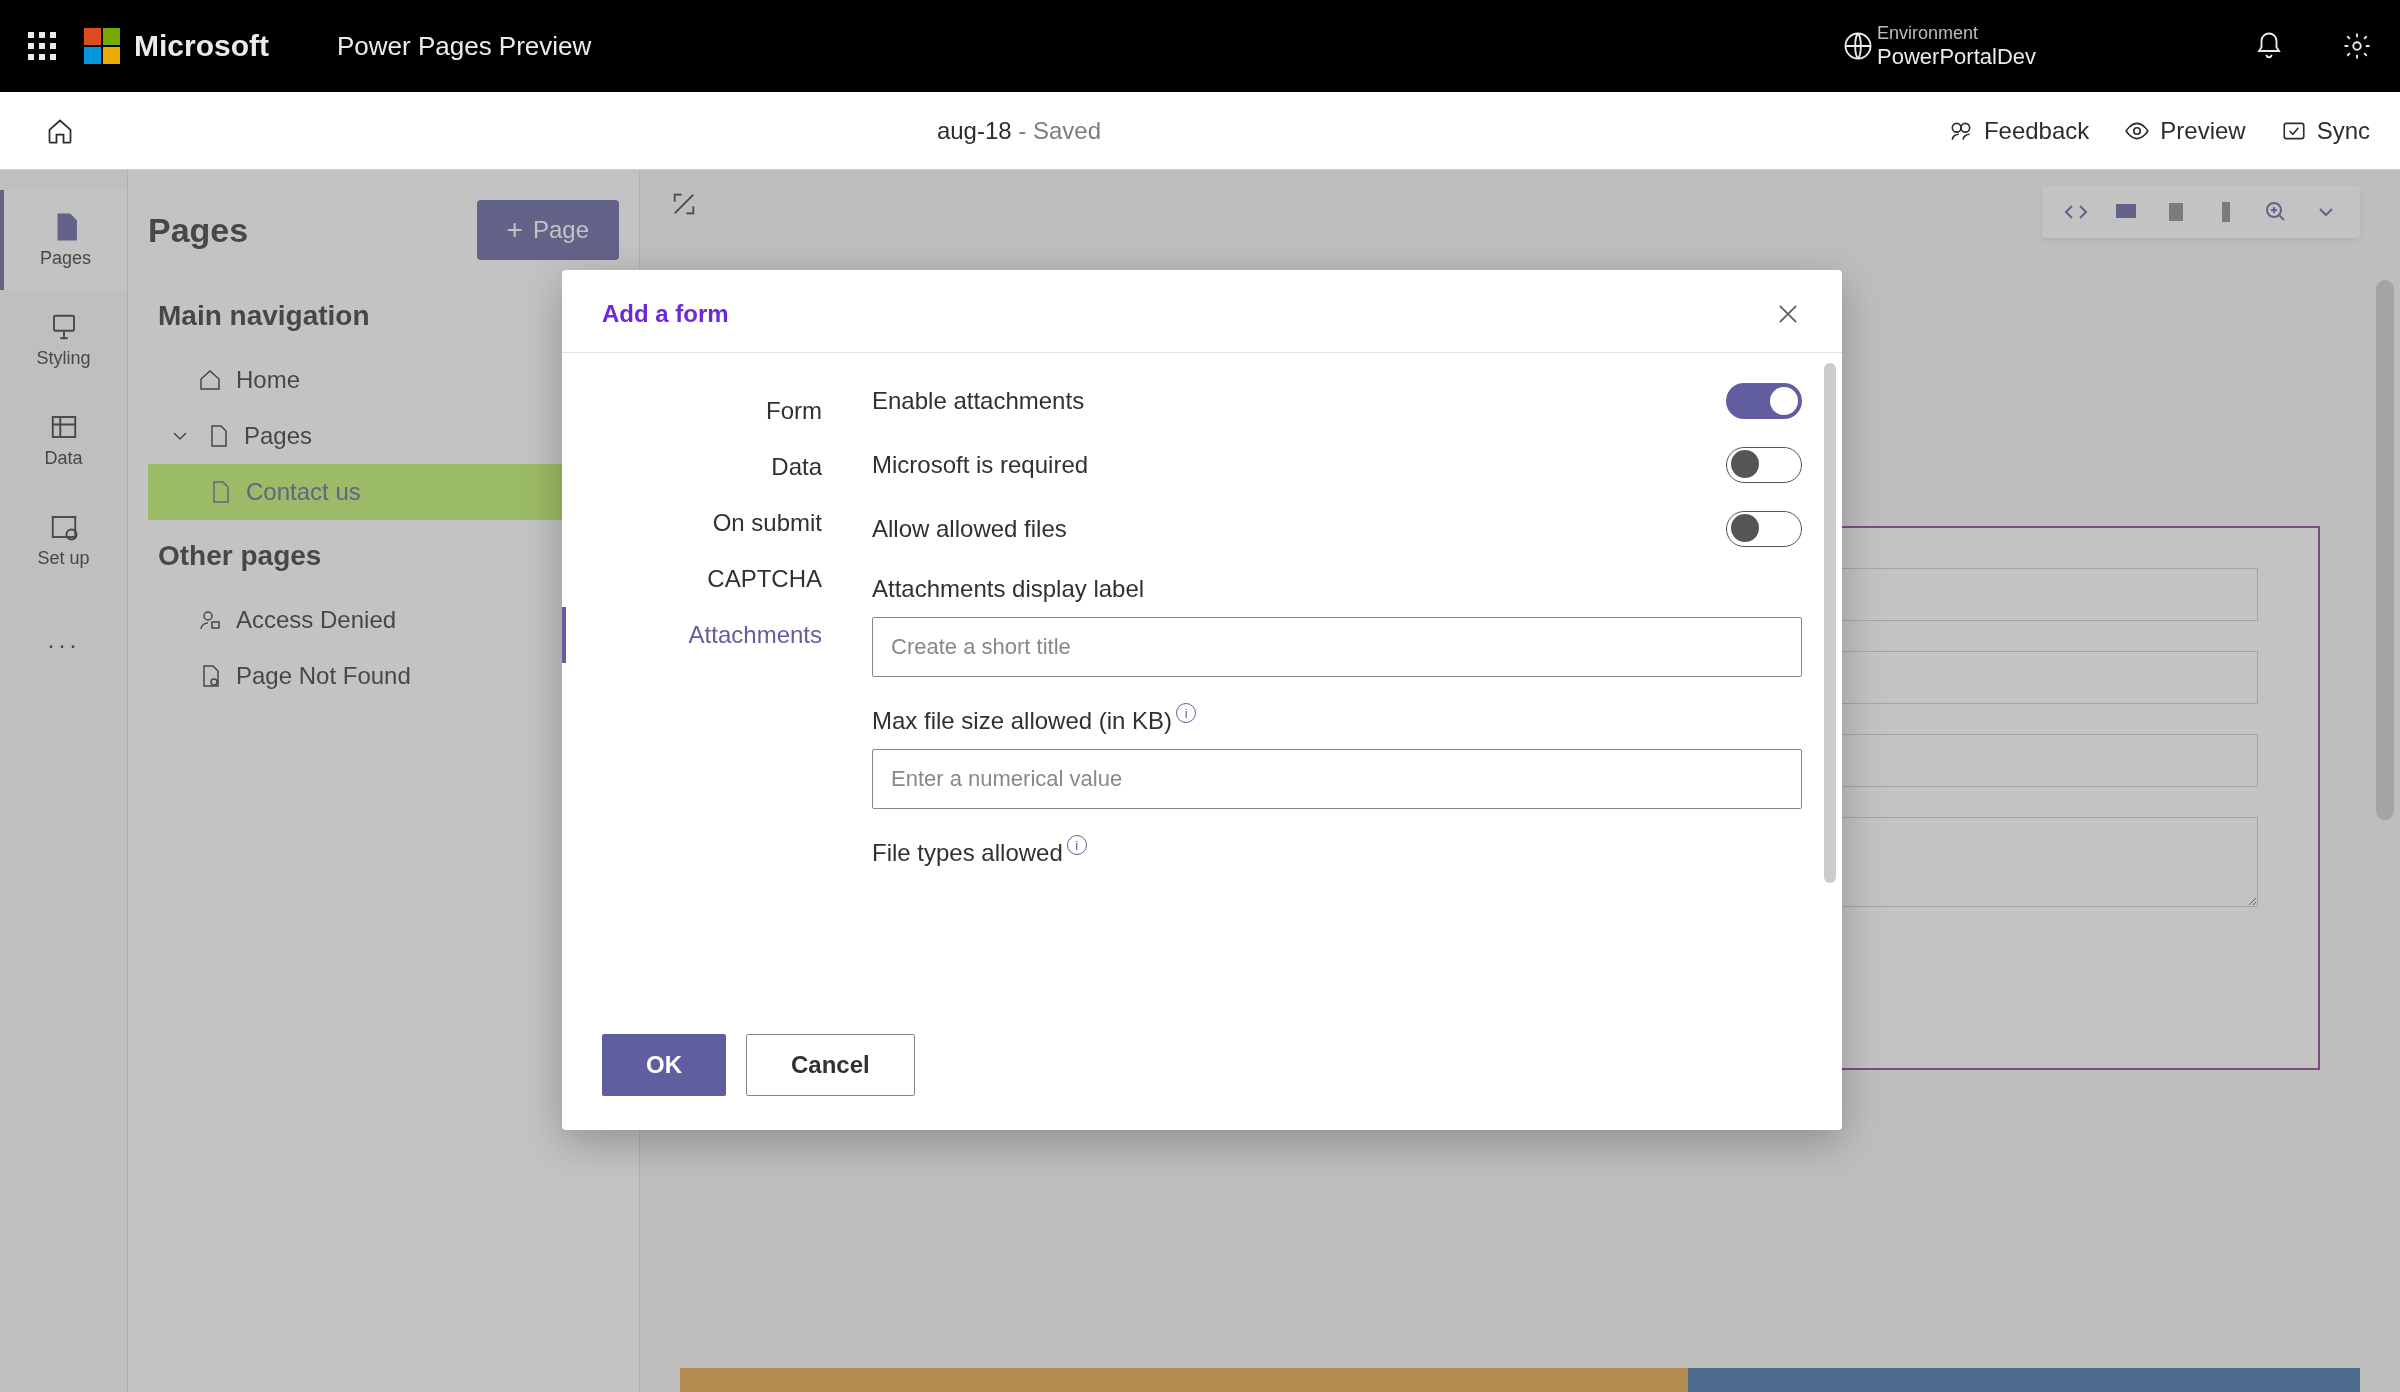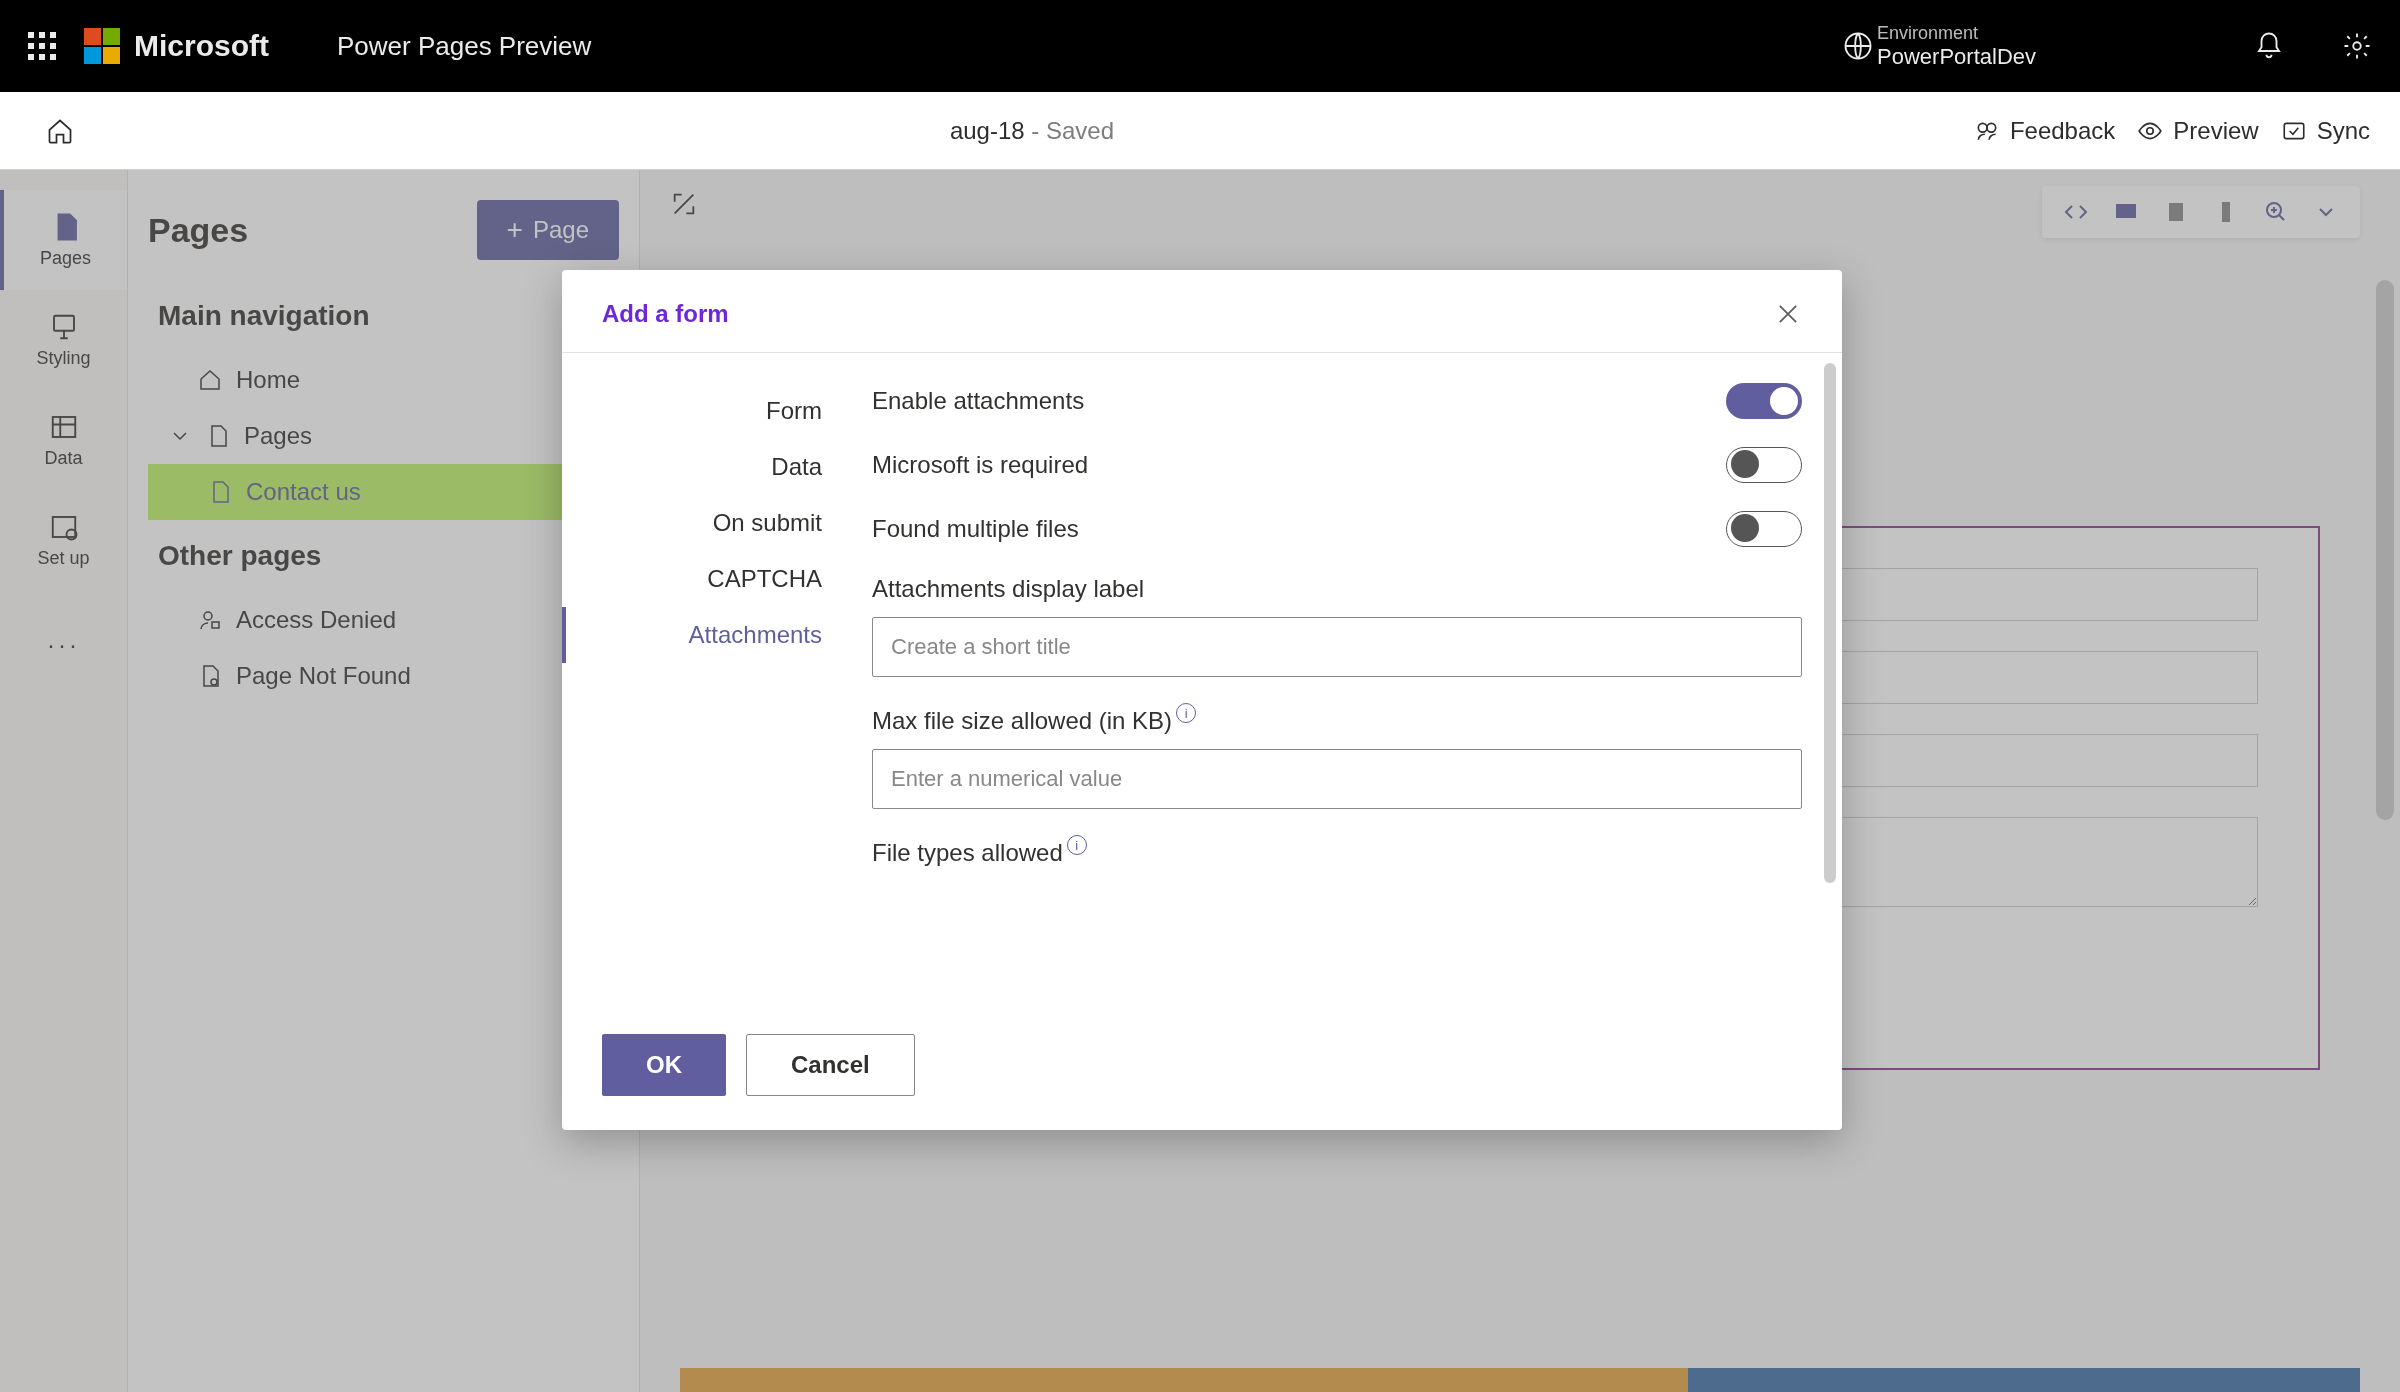--- a/index.html
+++ b/index.html
@@ -21,21 +21,21 @@
 .env-label { font-size: 18px; color:#ccc;}
 .env-name { font-size: 22px;}
 .topbar-icon { width:30px; height:30px; stroke:#fff; fill:none; stroke-width:1.5; margin-left:30px;}
 
 
 .secbar { height: 78px; border-bottom: 1px solid #e1e1e1; display:flex; align-items:center; padding: 0 30px; }
 .secbar-left { width:60px; display:flex; justify-content:center;}
 .home-ico { width:28px; height:28px; stroke:#323130; fill:none; stroke-width:1.5;}
 .secbar-center { flex:1; text-align:center; font-size:24px; color:#323130;}
 .secbar-center .saved { color:#888;}
-.secbar-right { display:flex; align-items:flex-end; gap:22px;}
+.secbar-right { display:flex; align-items:flex-end; gap:35px;}
 .secbar-btn { display:flex; align-items:center; gap:10px; font-size:24px; color:#323130; cursor:pointer;}
 .secbar-btn svg { width:26px; height:26px; stroke:#323130; fill:none; stroke-width:1.5;}
 
 
 .main { display:flex; height: calc(1392px - 92px - 78px); position:relative; }
 
 
 .rail { width: 128px; background:#faf9f8; border-right:1px solid #e1e1e1; display:flex; flex-direction:column; align-items:center; padding-top:20px; gap:0px;}
 .rail-item { width:100%; height:100px; display:flex; flex-direction:column; align-items:center; justify-content:center; gap:6px; font-size:18px; color:#323130; cursor:pointer;}
 .rail-item.active { background:#fff; border-left:4px solid #605e9e;}
@@ -350,21 +350,21 @@
                 <div class="knob"></div>
               </div>
           </div>
           <div class="form-row">
             <label>Microsoft is required</label>
             <div class="toggle off">
                 <div class="knob"></div>
               </div>
           </div>
           <div class="form-row">
-            <label>Found multiple files</label>
+            <label>Allow allowed files</label>
             <div class="toggle off">
                 <div class="knob"></div>
               </div>
           </div>
           <div class="field-group">
             <div class="field-label">Attachments display label</div>
             <input class="text-input" placeholder="Create a short title" style="">
           </div>
           <div class="field-group">
             <div class="field-label">

